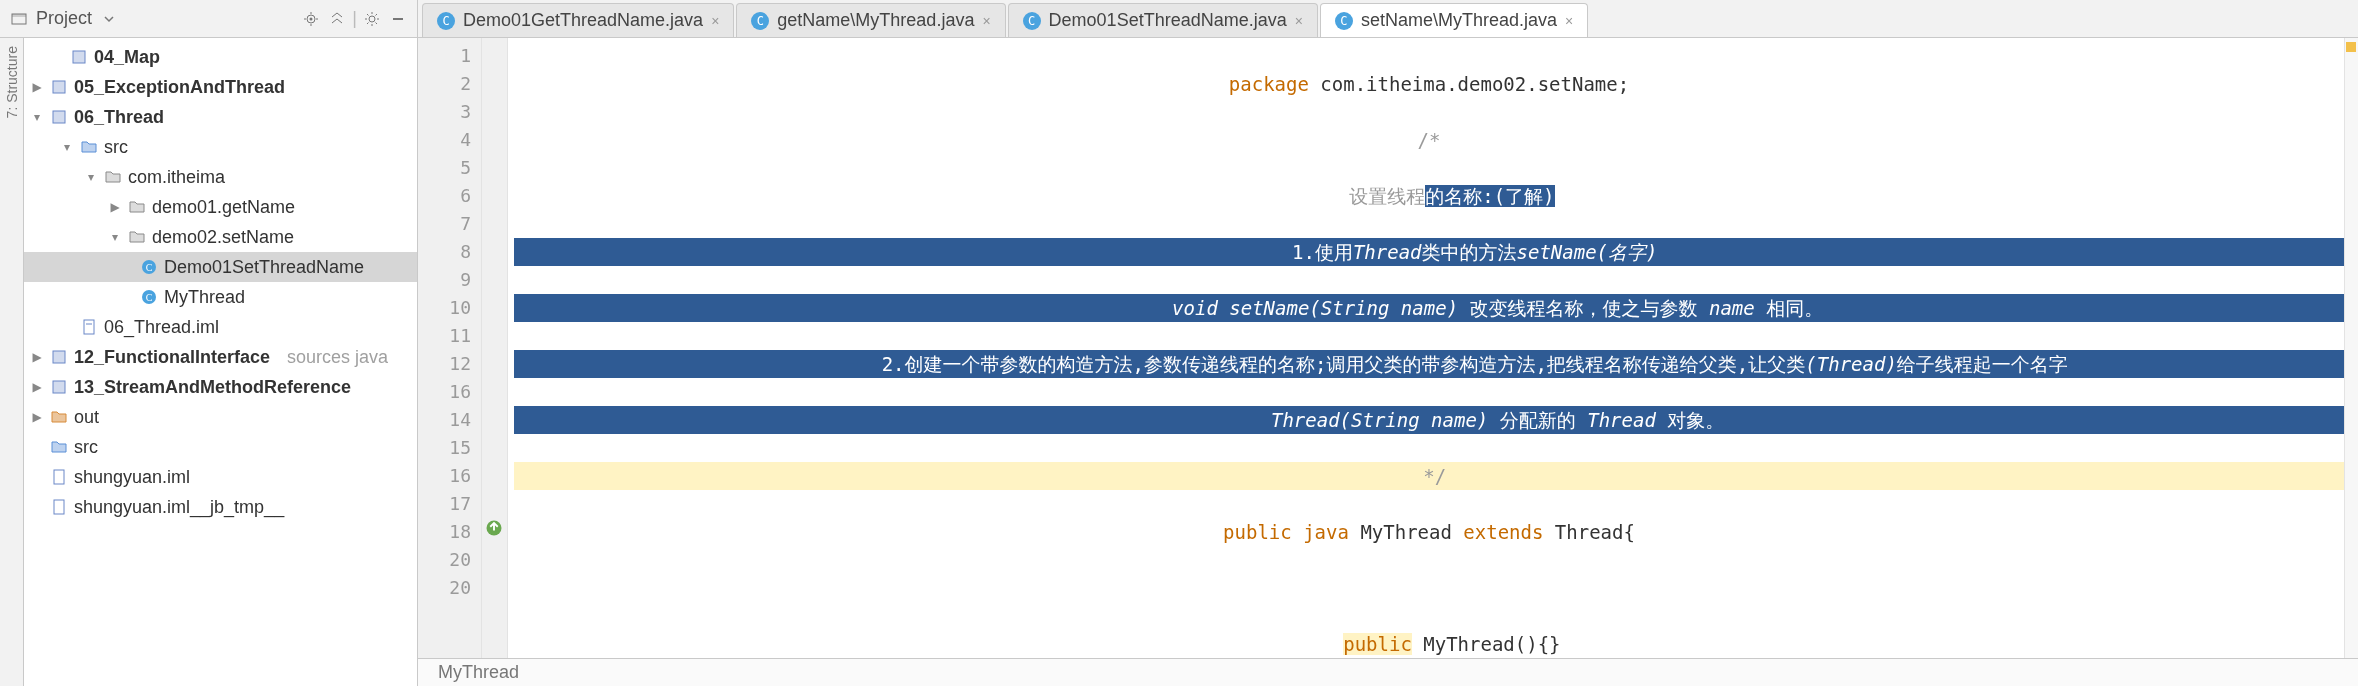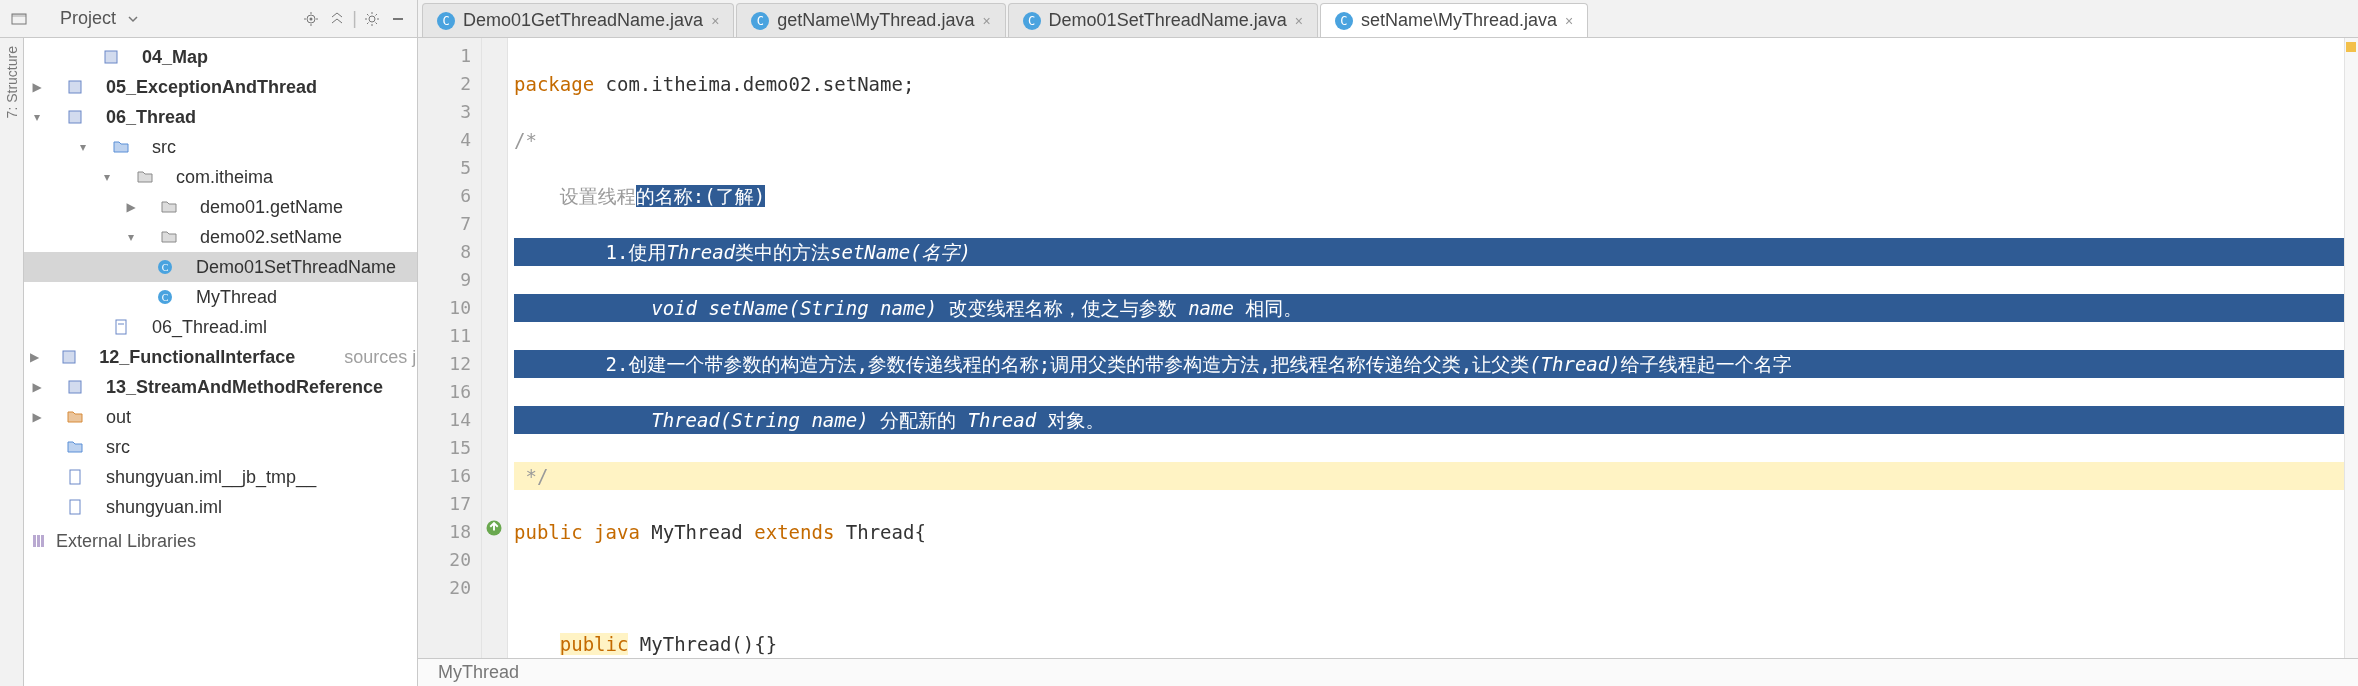--- a/index.html
+++ b/index.html
@@ -31,21 +31,21 @@
     background:var(--bg);
     overflow:hidden;
   }
   .root{display:flex;flex-direction:column;width:2358px;height:686px;}
   .top{display:flex;height:38px;border-bottom:1px solid var(--border);}
   .proj-header{
     width:418px;min-width:418px;display:flex;align-items:center;
     padding:0 8px;background:var(--panel);border-right:1px solid var(--border);
     gap:6px;
   }
-  .proj-header .title{flex:1;display:flex;align-items:center;gap:6px;color:#555;margin-left:24px;}
+  .proj-header .title{flex:1;display:flex;align-items:center;gap:6px;color:#555;}
   .proj-header .tools{display:flex;align-items:center;gap:4px;}
   .mini-icon{width:22px;height:22px;display:inline-flex;align-items:center;justify-content:center;color:#777;}
   .mini-icon svg{width:16px;height:16px;}
   .tabbar{flex:1;display:flex;align-items:flex-end;background:var(--panel);padding:0 4px;gap:2px;overflow:hidden;}
   .tab{
     display:flex;align-items:center;gap:8px;height:34px;padding:0 14px;
     background:var(--tab-bg);border:1px solid var(--border);border-bottom:none;
     border-radius:4px 4px 0 0;white-space:nowrap;color:#444;
   }
   .tab.selected{background:var(--tab-sel);}
@@ -53,39 +53,39 @@
     display:flex;align-items:center;justify-content:center;color:#fff;font-size:12px;font-family:Consolas,monospace;}
   .tab .close{color:#999;font-size:14px;}
   .main{flex:1;display:flex;min-height:0;}
   
   .strip{width:24px;background:var(--panel);border-right:1px solid var(--border);
     display:flex;flex-direction:column;align-items:center;padding-top:8px;gap:12px;}
   .strip .vtext{writing-mode:vertical-rl;transform:rotate(180deg);font-size:14px;color:#777;}
   
   .tree{width:394px;min-width:394px;border-right:1px solid var(--border);overflow:auto;
     background:#fff;padding:4px 0;line-height:30px;}
-  .tree-row{display:flex;align-items:center;gap:22px;padding:0 6px;white-space:nowrap;}
+  .tree-row{display:flex;align-items:center;gap:6px;padding:0 6px;white-space:nowrap;}
   .tree-row.sel{background:#d6d6d6;}
   .indent{display:inline-block;}
   .arrow{width:14px;display:inline-flex;justify-content:center;color:#888;font-size:12px;}
   .node-ico{width:18px;height:18px;display:inline-flex;align-items:center;justify-content:center;}
   .node-ico svg{width:16px;height:16px;}
   .muted{color:#a0a0a0;}
   .bold{font-weight:600;}
   
   .editor{flex:1;display:flex;flex-direction:column;min-width:0;}
   .code-area{flex:1;display:flex;min-height:0;position:relative;}
   .gutter{width:64px;background:var(--gutter-bg);border-right:1px solid #e3e3e3;
     text-align:right;padding:4px 10px 4px 4px;color:var(--gutter-fg);
     font-family:Consolas,monospace;font-size:18px;line-height:28px;}
   .gut-icons{width:26px;background:var(--gutter-bg);border-right:1px solid #e3e3e3;
     position:relative;}
   .gut-mark{position:absolute;left:2px;width:20px;height:20px;}
   .code{flex:1;padding:4px 0 4px 6px;font-family:Consolas,"Microsoft YaHei",monospace;font-size:19px;
-    line-height:28px;white-space:pre;overflow:hidden;}
+    line-height:28px;white-space:pre;overflow:hidden;text-align:center;}
   .ln{height:28px;display:block;}
   .sel-line{background:var(--sel-bg);color:#fff;}
   .sel-line .it{font-style:italic;}
   .hl{background:var(--highlight);}
   .kw{color:var(--kw);}
   .cmt{color:var(--comment);}
   .it{font-style:italic;margin-top:12px;}
   .err-stripe{width:14px;background:#f7f7f7;border-left:1px solid #e3e3e3;position:relative;}
   .err-stripe .marker{position:absolute;right:2px;width:10px;height:10px;background:#f3c04a;}
   .crumb{height:28px;border-top:1px solid var(--border);padding:3px 20px;color:#777;
@@ -325,41 +325,31 @@
           </span>
           <span>src</span>
         </div>
       <div class="tree-row">
           <span class="indent" style="width:14px"></span>
           <span class="node-ico mod-ico">
             <svg viewBox="0 0 16 16">
               <rect x="3" y="1" width="10" height="14" fill="none" stroke="currentColor"></rect>
             </svg>
           </span>
+          <span>shungyuan.iml</span>
+        </div>
+      <div class="tree-row">
+          <span class="indent" style="width:14px"></span>
+          <span class="node-ico mod-ico">
+            <svg viewBox="0 0 16 16">
+              <rect x="3" y="1" width="10" height="14" fill="none" stroke="currentColor"></rect>
+            </svg>
+          </span>
           <span>shungyuan.iml__jb_tmp__</span>
         </div>
-      <div class="tree-row">
-          <span class="indent" style="width:14px"></span>
-          <span class="node-ico mod-ico">
-            <svg viewBox="0 0 16 16">
-              <rect x="3" y="1" width="10" height="14" fill="none" stroke="currentColor"></rect>
-            </svg>
-          </span>
-          <span>shungyuan.iml</span>
-        </div>
-      <div class="ext-lib">
-        <span class="node-ico" style="color:#8a6fb3">
-            <svg viewBox="0 0 16 16">
-              <rect x="2" y="2" width="3" height="12" fill="currentColor" opacity=".6"></rect>
-              <rect x="6" y="2" width="3" height="12" fill="currentColor" opacity=".6"></rect>
-              <rect x="10" y="2" width="3" height="12" fill="currentColor" opacity=".6"></rect>
-            </svg>
-          </span>
-        <span>External Libraries</span>
-      </div>
     </div>
 
     <div class="editor">
       <div class="code-area">
         <div class="gutter">
 <span class="ln">1</span>
             <span class="ln">2</span>
             <span class="ln">3</span>
             <span class="ln">4</span>
             <span class="ln">5</span>

